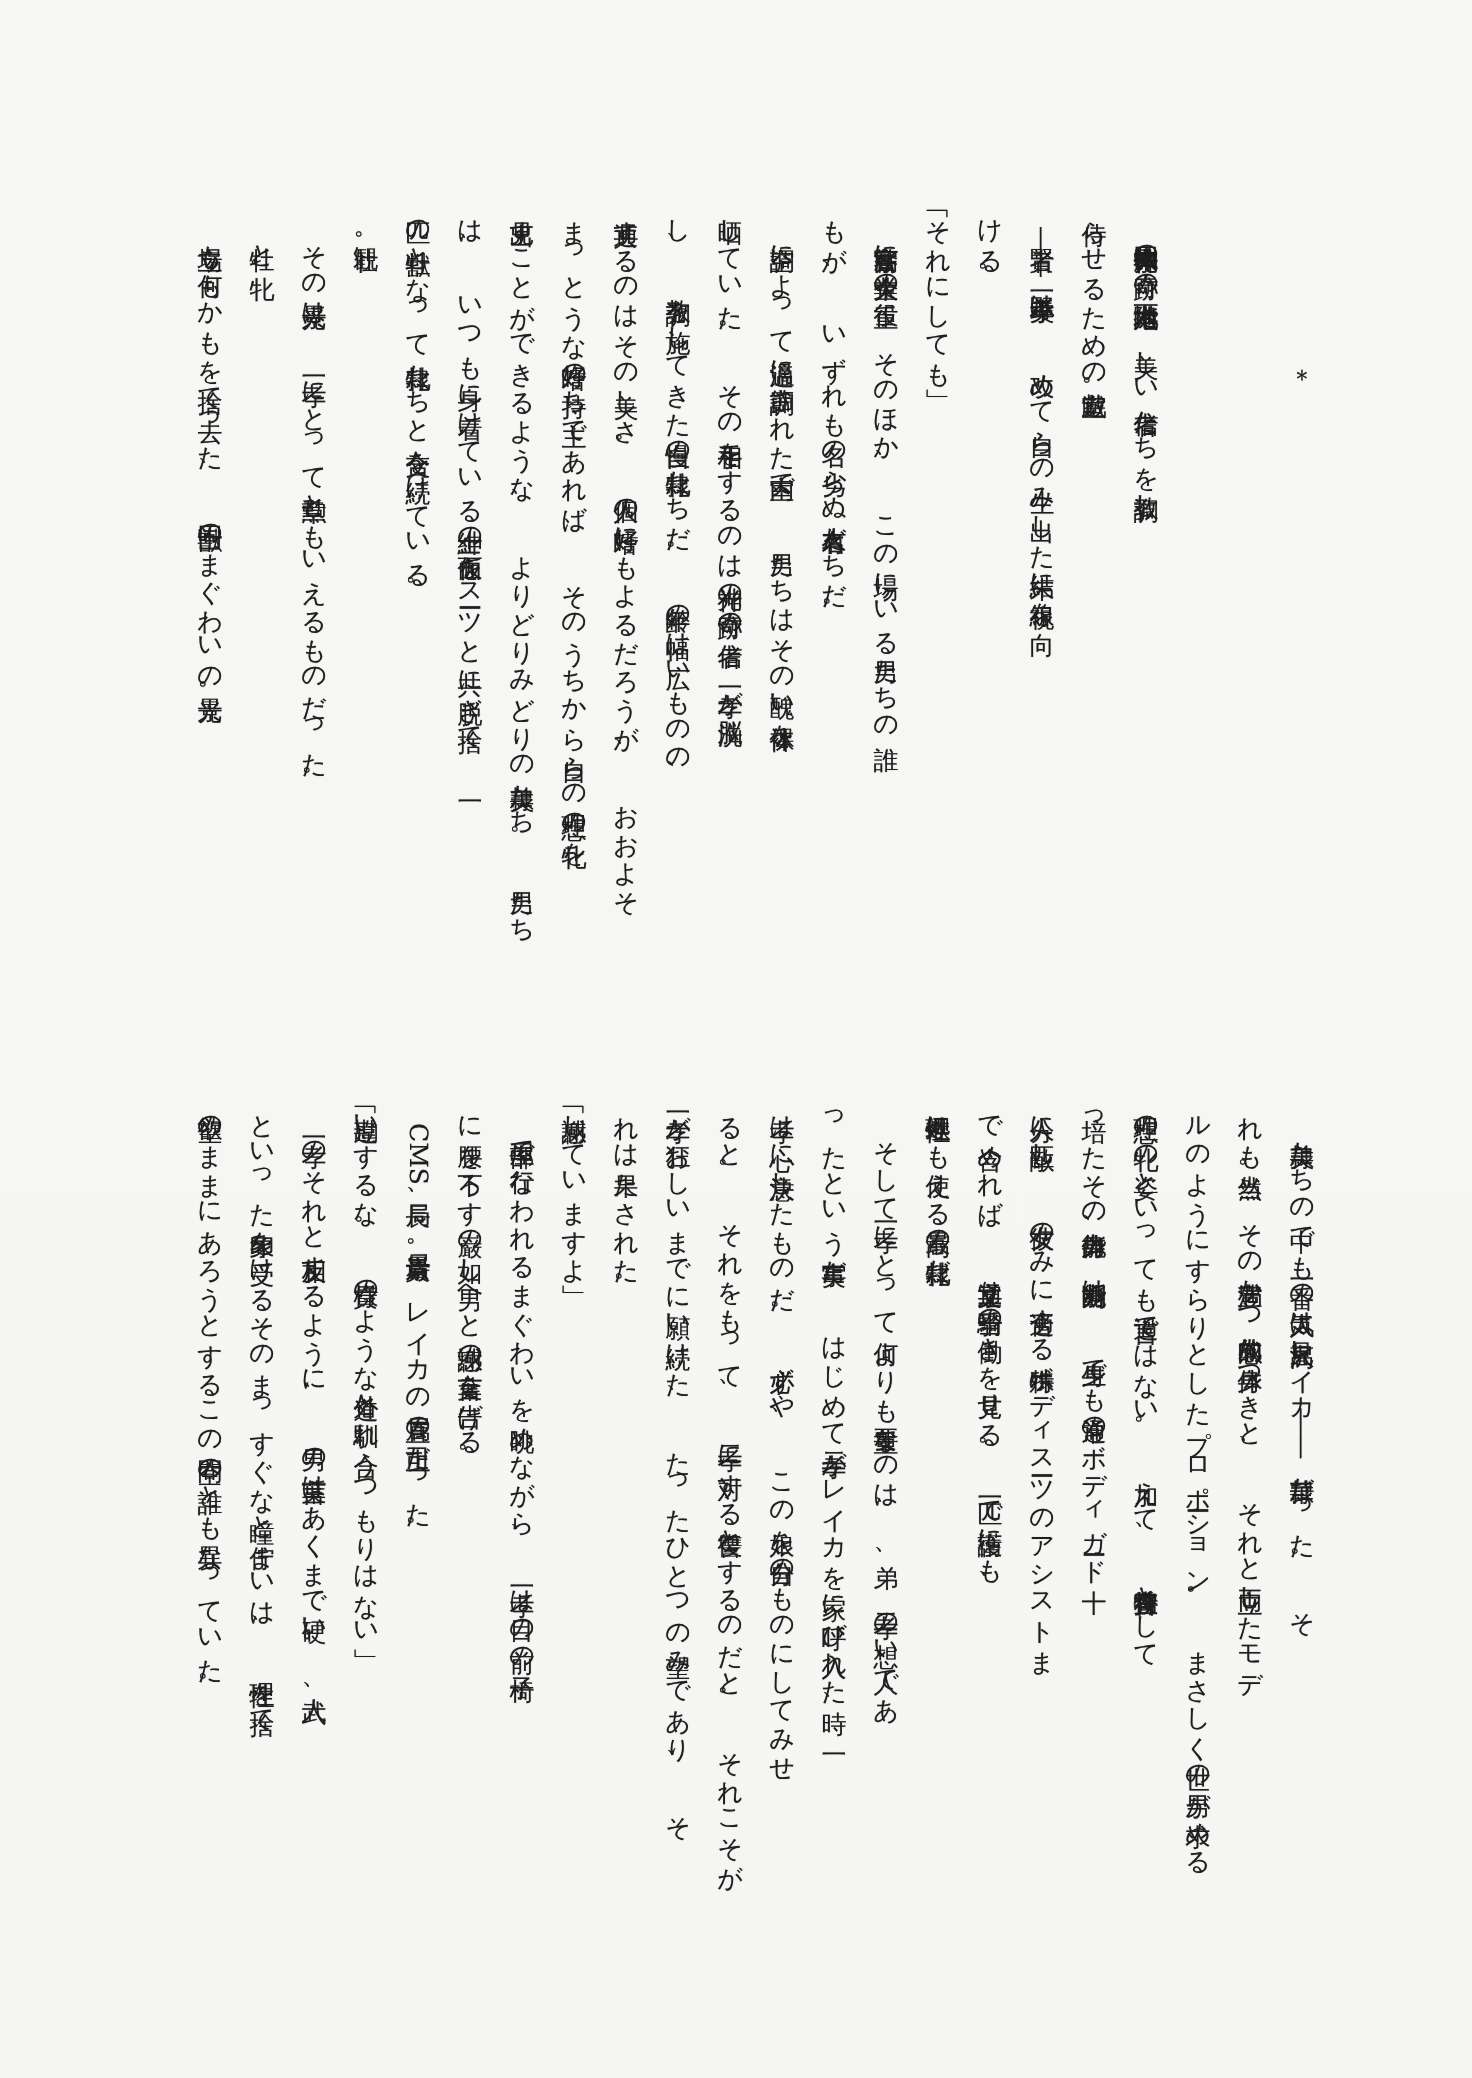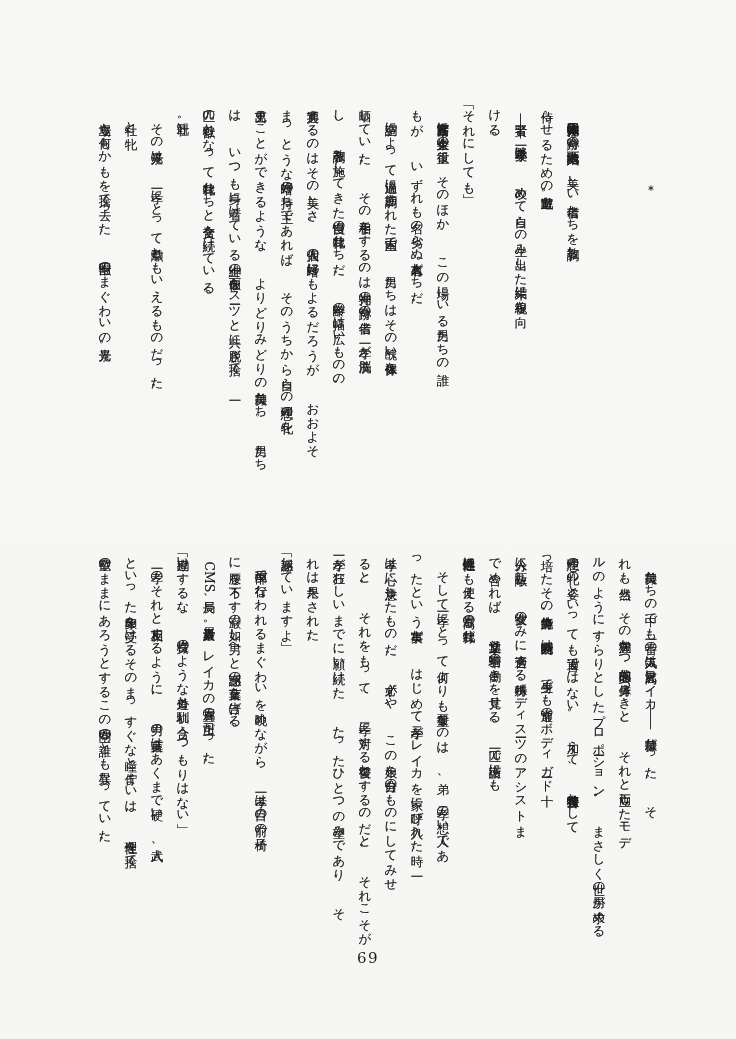--- a/index.html
+++ b/index.html
@@ -100,15 +100,14 @@
 れは果たされた。
 「感謝していますよ」
 　部屋中で行なわれるまぐわいを眺めながら、　一孝は目の前の椅子
 に腰を下ろす巌の如し男へと感謝の言葉を告げる。
 　CMS局長、　巌居景貴。　レイカの直属の上司だった。
 「勘違いするな。　貴様のような外道と馴れ合うつもりはない」
 　一孝のそれと相反するように、　男の言葉はあくまで硬い。　武人、
 といった印象を受けるそのまっすぐな瞳と佇まいは、　理性を捨て、
 欲望のままにあろうとするこの空間の誰とも異なっていた。</div>
 
-  <div class="page-number">69</div>
 
 </div>
 
 </body></html>

